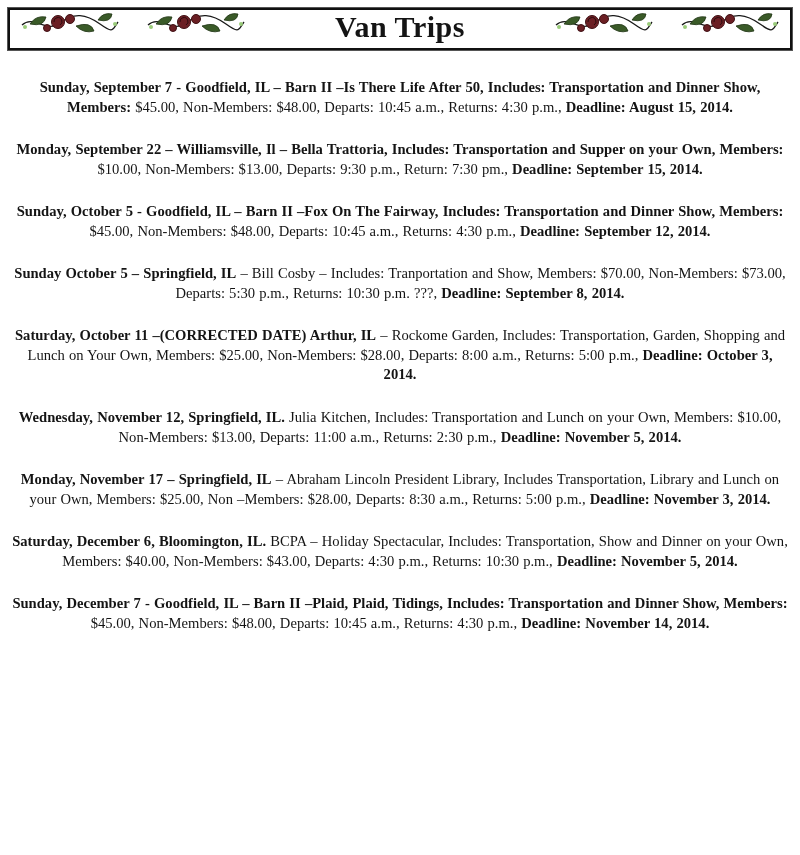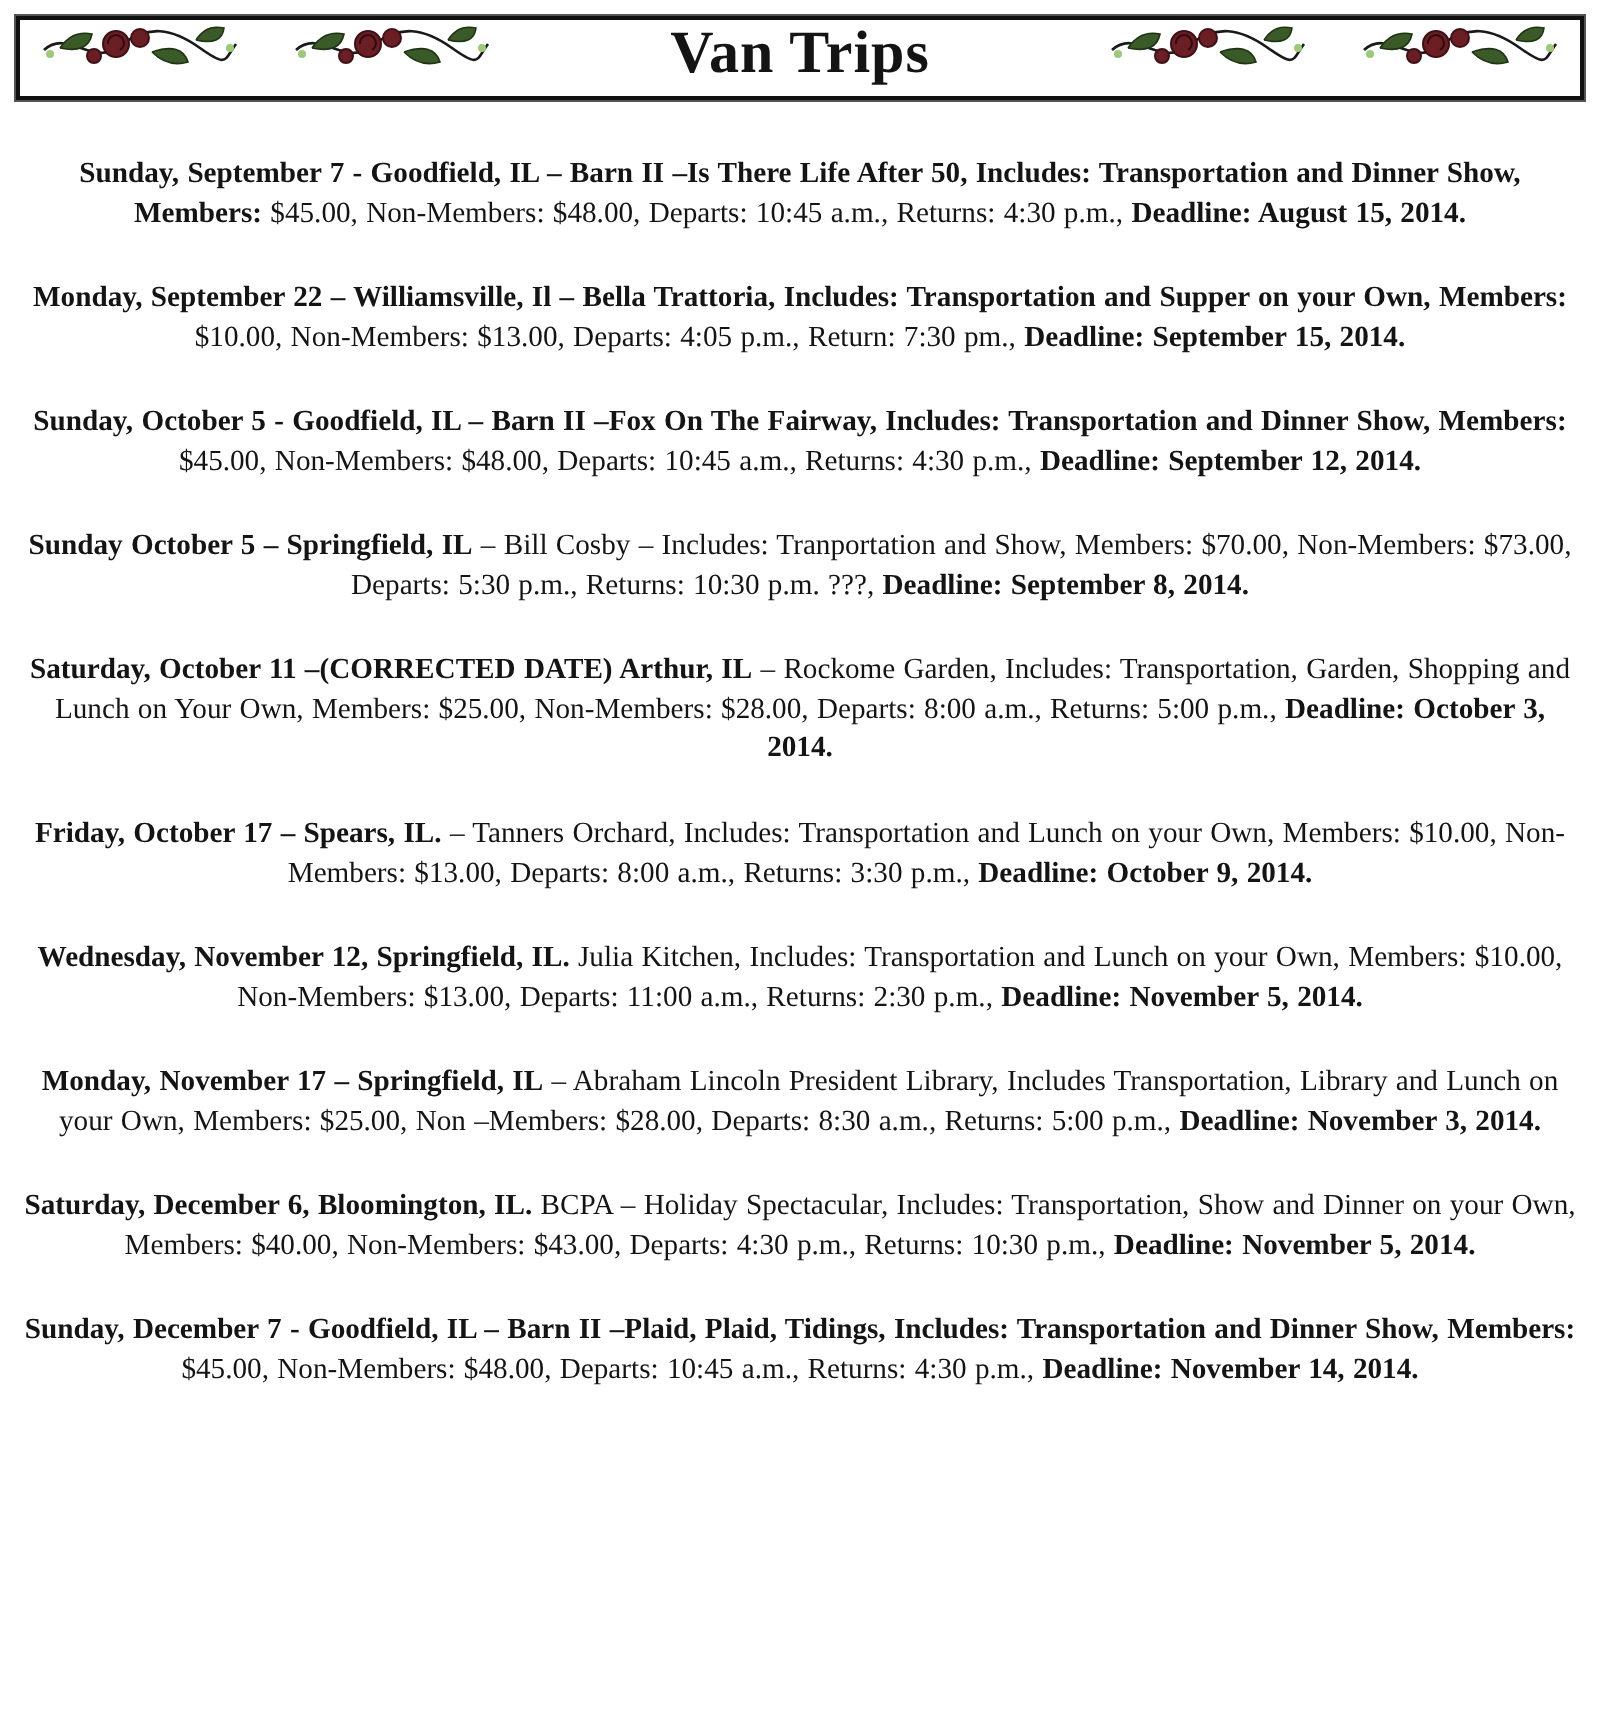--- a/index.html
+++ b/index.html
@@ -112,24 +112,23 @@
           <circle cx="27" cy="18" r="3.5" fill="#6b1f24" stroke="#3f1014" stroke-width="1"></circle>
           <circle cx="5" cy="17" r="2" fill="#9acb7a"></circle>
           <circle cx="95" cy="14" r="2" fill="#9acb7a"></circle>
         </svg>
       </span>
     </div>
   </div>
 
   <main class="trip-list">
       <p class="trip"><strong>Sunday, September 7 - Goodfield, IL – Barn II –Is There Life After 50, Includes: Transportation and Dinner Show, Members:</strong><span> $45.00, Non-Members: $48.00, Departs: 10:45 a.m., Returns: 4:30 p.m., </span><strong>Deadline: August 15, 2014.</strong></p>
-      <p class="trip"><strong>Monday, September 22 – Williamsville, Il – Bella Trattoria, Includes: Transportation and Supper on your Own, Members:</strong><span> $10.00, Non-Members: $13.00, Departs: 4:05 p.m., Return: 7:30 pm., </span><strong>Deadline: September 15, 2014.</strong></p>
+      <p class="trip"><strong>Monday, September 22 – Williamsville, Il – Bella Trattoria, Includes: Transportation and Supper on your Own, Members:</strong><span> $10.00, Non-Members: $13.00, Departs: 9:30 p.m., Return: 7:30 pm., </span><strong>Deadline: September 15, 2014.</strong></p>
       <p class="trip"><strong>Sunday, October 5 - Goodfield, IL – Barn II –Fox On The Fairway, Includes: Transportation and Dinner Show, Members:</strong><span> $45.00, Non-Members: $48.00, Departs: 10:45 a.m., Returns: 4:30 p.m., </span><strong>Deadline: September 12, 2014.</strong></p>
       <p class="trip"><strong>Sunday October 5 – Springfield, IL</strong><span> – Bill Cosby – Includes: Tranportation and Show, Members: $70.00, Non-Members: $73.00, Departs: 5:30 p.m., Returns: 10:30 p.m. ???, </span><strong>Deadline: September 8, 2014.</strong></p>
       <p class="trip"><strong>Saturday, October 11 –(CORRECTED DATE) Arthur, IL</strong><span> – Rockome Garden, Includes: Transportation, Garden, Shopping and Lunch on Your Own, Members: $25.00, Non-Members: $28.00, Departs: 8:00 a.m., Returns: 5:00 p.m., </span><strong>Deadline: October 3, 2014.</strong></p>
-      <p class="trip"><strong>Friday, October 17 – Spears, IL.</strong><span> – Tanners Orchard, Includes: Transportation and Lunch on your Own, Members: $10.00, Non-Members: $13.00, Departs: 8:00 a.m., Returns: 3:30 p.m., </span><strong>Deadline: October 9, 2014.</strong></p>
       <p class="trip"><strong>Wednesday, November 12, Springfield, IL.</strong><span> Julia Kitchen, Includes: Transportation and Lunch on your Own, Members: $10.00, Non-Members: $13.00, Departs: 11:00 a.m., Returns: 2:30 p.m., </span><strong>Deadline: November 5, 2014.</strong></p>
       <p class="trip"><strong>Monday, November 17 – Springfield, IL</strong><span> – Abraham Lincoln President Library, Includes Transportation, Library and Lunch on your Own, Members: $25.00, Non –Members: $28.00, Departs: 8:30 a.m., Returns: 5:00 p.m., </span><strong>Deadline: November 3, 2014.</strong></p>
       <p class="trip"><strong>Saturday, December 6, Bloomington, IL.</strong><span> BCPA – Holiday Spectacular, Includes: Transportation, Show and Dinner on your Own, Members: $40.00, Non-Members: $43.00, Departs: 4:30 p.m., Returns: 10:30 p.m., </span><strong>Deadline: November 5, 2014.</strong></p>
       <p class="trip"><strong>Sunday, December 7 - Goodfield, IL – Barn II –Plaid, Plaid, Tidings, Includes: Transportation and Dinner Show, Members:</strong><span> $45.00, Non-Members: $48.00, Departs: 10:45 a.m., Returns: 4:30 p.m., </span><strong>Deadline: November 14, 2014.</strong></p>
     </main>
 
 </div>
 
 </body></html>

